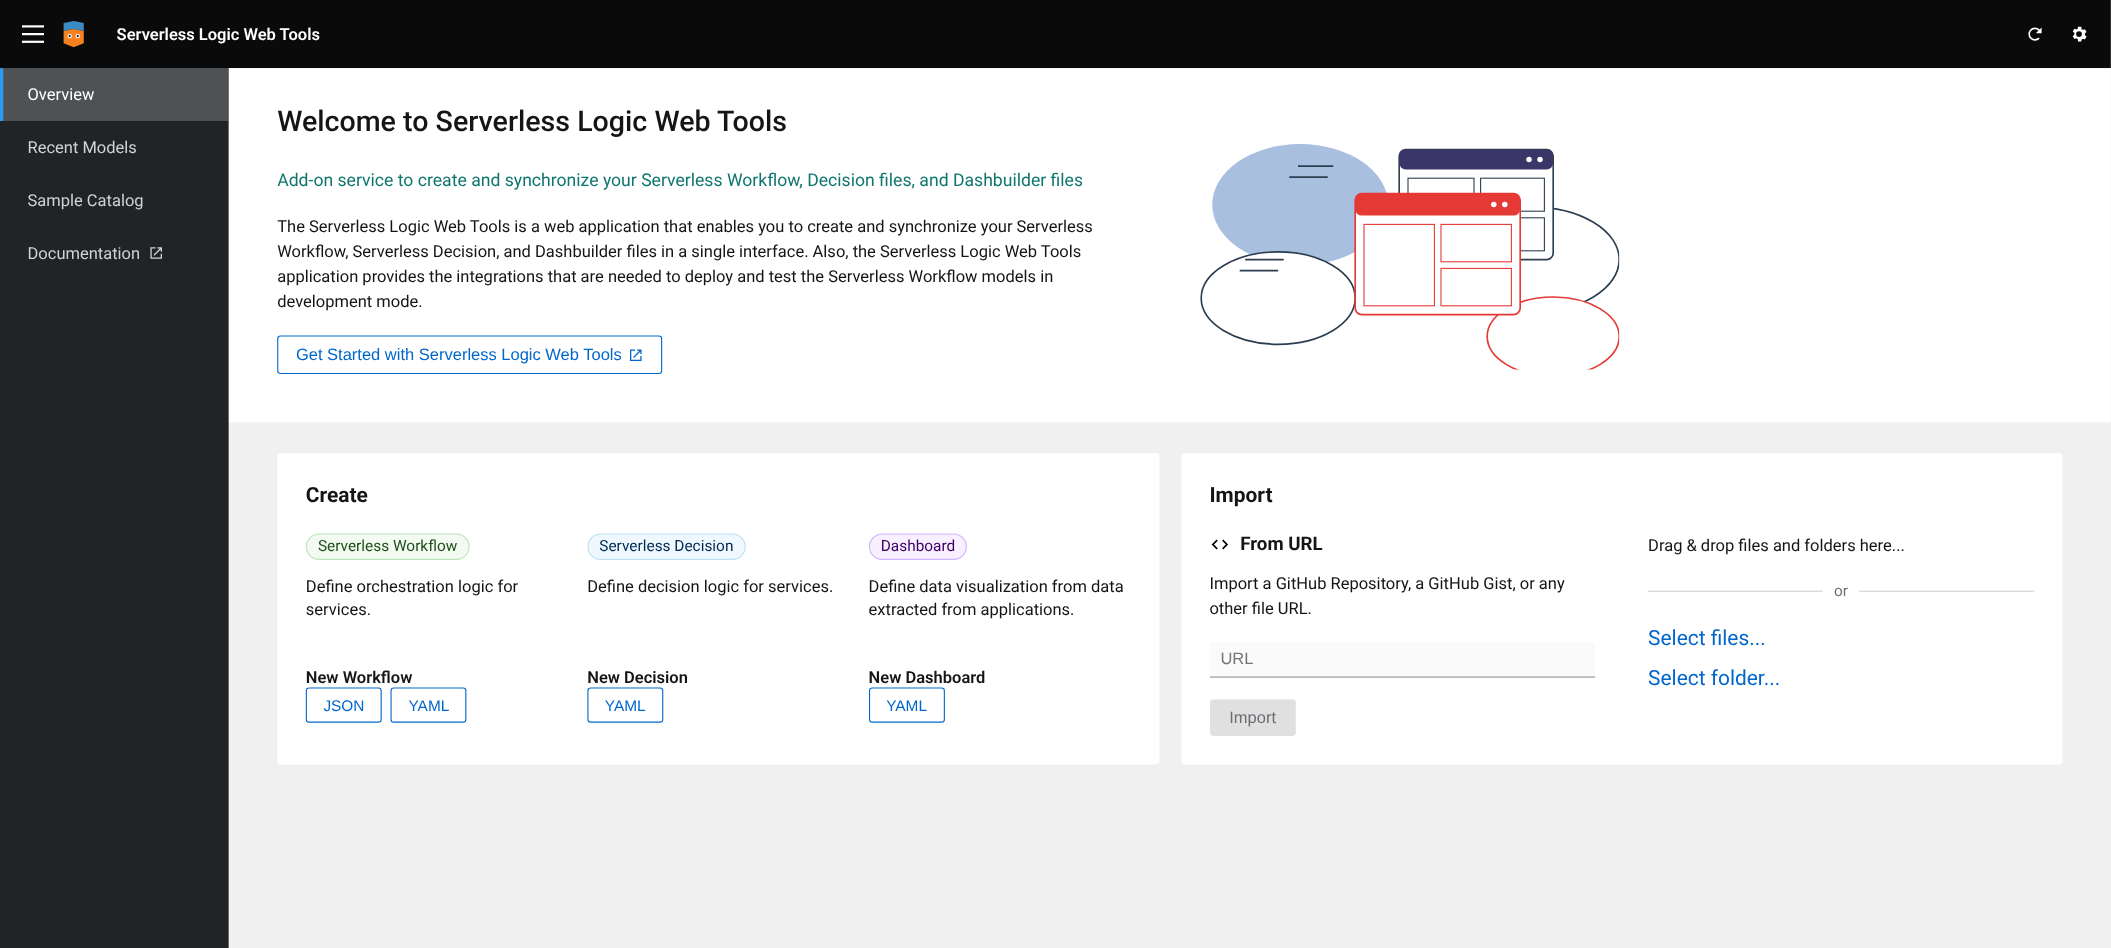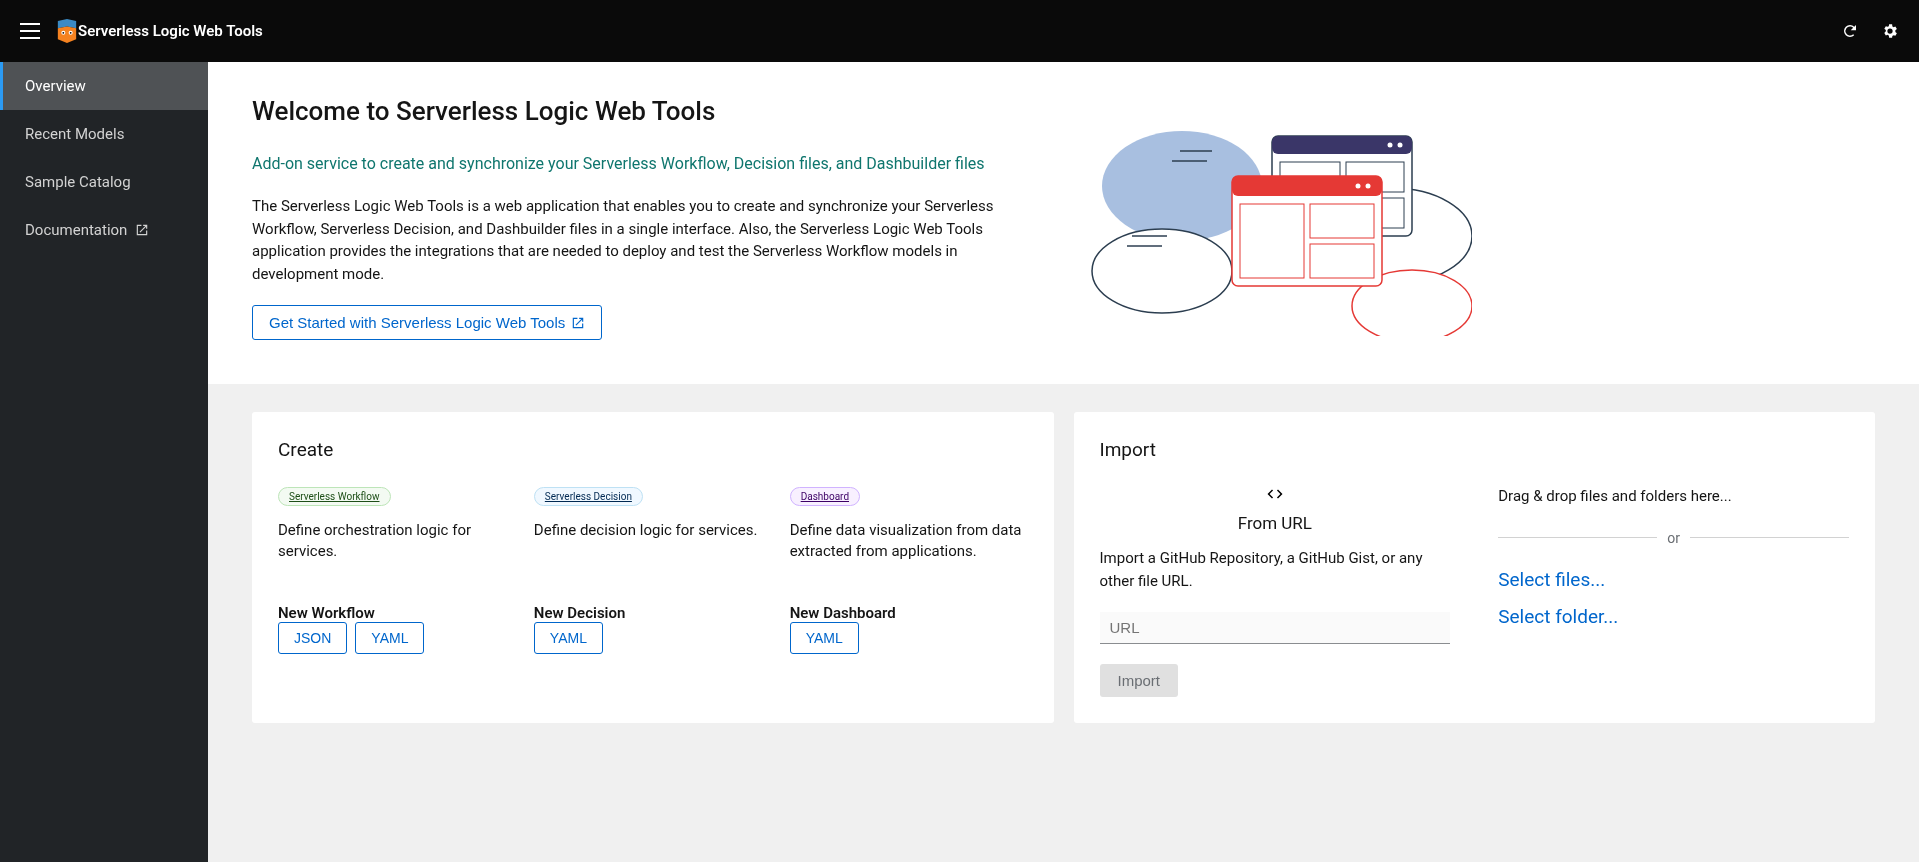--- a/index.html
+++ b/index.html
@@ -1,54 +1,54 @@
 <!DOCTYPE html>
 <html><head>
 <meta charset="utf-8">
 <style>
 * { box-sizing: border-box; margin: 0; padding: 0; }
 body { font-family: -apple-system, BlinkMacSystemFont, "Segoe UI", Roboto, Helvetica, Arial, sans-serif; background: #f0f0f0; color: #151515; overflow-x: hidden; }
 .header { background: #0a0a0a; height: 62px; display: flex; align-items: center; padding: 0 20px; color: #fff; justify-content: space-between; }
 .header-left { display: flex; align-items: center; gap: 16px; }
 .hamburger { width: 20px; height: 16px; display: flex; flex-direction: column; justify-content: space-between; cursor: pointer; }
 .hamburger span { display: block; height: 2px; background: #fff; width: 100%; }
-.logo-wrap { display: flex; align-items: center; gap: 0; }
+.logo-wrap { display: flex; align-items: center; gap: 28px; }
 .logo { width: 22px; height: 24px; }
 .app-title { font-size: 15px; font-weight: 600; }
 .header-right { display: flex; align-items: center; gap: 22px; }
 .header-icon { width: 18px; height: 18px; cursor: pointer; fill: #fff; }
 .layout { display: flex; }
 .sidebar { width: 208px; background: #212427; min-height: calc(100vh - 62px); }
 .sidebar-item { padding: 15px 22px; color: #d2d2d2; font-size: 15px; display: flex; align-items: center; gap: 8px; cursor: pointer; border-left: 3px solid transparent; }
 .sidebar-item.active { background: #4f5255; color: #fff; border-left-color: #2b9af3; }
 .ext-icon { width: 14px; height: 14px; fill: currentColor; }
 .main { flex: 1; background: #f0f0f0; overflow-y: auto; height: calc(100vh - 62px); }
 .hero { background: #fff; padding: 34px 44px 44px; display: flex; gap: 40px; }
 .hero-text { flex: 1; max-width: 780px; }
 .hero h1 { font-size: 26px; font-weight: 500; margin-bottom: 28px; }
 .subtitle { color: #0f766e; font-size: 16px; margin-bottom: 22px; }
 .description { font-size: 15px; line-height: 1.5; margin-bottom: 20px; }
 .get-started-btn { display: inline-flex; align-items: center; gap: 6px; padding: 8px 16px; border: 1px solid #06c; color: #06c; background: #fff; font-size: 15px; border-radius: 3px; cursor: pointer; }
 .hero-illustration { width: 400px; flex-shrink: 0; }
 .cards-row { display: flex; gap: 20px; padding: 28px 44px; }
 .card { background: #fff; flex: 1; padding: 26px; border-radius: 3px; }
-.card h2 { font-size: 19px; font-weight: 400; margin-bottom: 24px; }
+.card h2 { font-size: 19px; font-weight: 700; margin-bottom: 24px; }
 .create-cols { display: flex; gap: 18px; }
 .create-col { flex: 1; }
-.badge { display: inline-block; font-size: 10px; padding: 3px 10px; border-radius: 12px; margin-bottom: 14px; text-decoration: underline; }
+.badge { display: inline-block; font-size: 14px; padding: 3px 10px; border-radius: 12px; margin-bottom: 14px; }
 .badge-workflow { color: #1e4f18; border: 1px solid #bde5b8; background: #f3faf2; }
 .badge-decision { color: #002952; border: 1px solid #bee1f4; background: #f0f8ff; }
 .badge-dashboard { color: #3d0066; border: 1px solid #d0b3ff; background: #f8f0ff; }
 .create-desc { font-size: 15px; line-height: 1.4; margin-bottom: 18px; min-height: 66px; }
 .create-sub { font-size: 15px; font-weight: 600; }
 .btn-row { display: flex; gap: 8px; }
 .outline-btn { padding: 7px 15px; border: 1px solid #06c; color: #06c; background: #fff; font-size: 14px; border-radius: 3px; cursor: pointer; }
 .import-cols { display: flex; gap: 48px; }
 .import-col { flex: 1; }
-.import-head { display: flex; align-items: center; gap: 10px; font-size: 17px; font-weight: 400; margin-bottom: 14px; flex-direction: column; }
+.import-head { display: flex; align-items: center; gap: 10px; font-size: 17px; font-weight: 700; margin-bottom: 14px; }
 .import-head svg { width: 18px; height: 18px; }
 .import-desc { font-size: 15px; line-height: 1.5; margin-bottom: 20px; }
 .url-input { width: 100%; padding: 7px 10px; border: none; border-bottom: 1px solid #8a8d90; font-size: 15px; background: #fafafa; margin-bottom: 20px; }
 .import-btn { padding: 8px 18px; border: none; background: #e0e0e0; color: #6a6e73; font-size: 15px; border-radius: 3px; cursor: not-allowed; }
 .or-divider { display: flex; align-items: center; gap: 10px; margin: 22px 0; color: #6a6e73; font-size: 14px; }
 .or-divider::before, .or-divider::after { content: ""; flex: 1; height: 1px; background: #d2d2d2; }
 .link-btn { display: block; color: #06c; font-size: 19px; cursor: pointer; margin-bottom: 14px; }
 </style>
 </head>
 <body>

